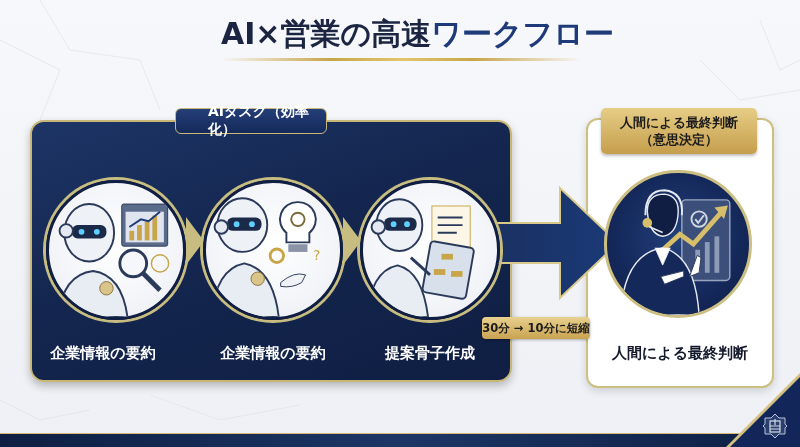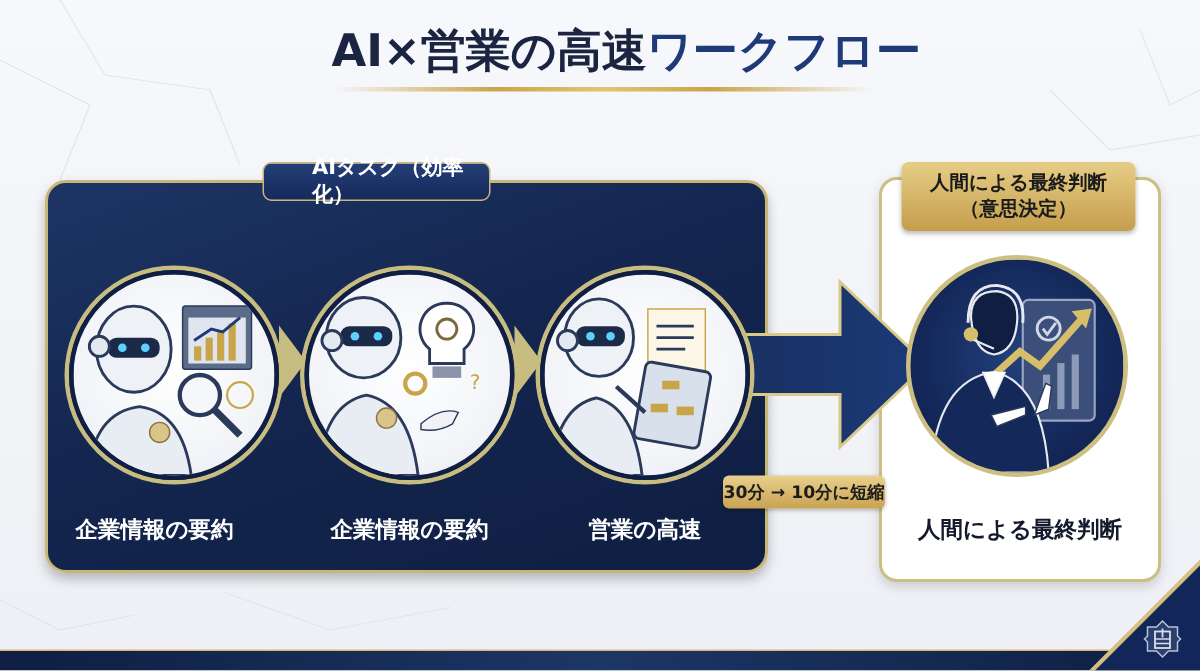--- a/index.html
+++ b/index.html
@@ -222,21 +222,21 @@
       <circle cx="46" cy="43" r="3" fill="#5ed0ff"></circle>
     <circle cx="16" cy="46" r="7" fill="#e4e8f0" stroke="#2b3a5a" stroke-width="2"></circle>
     <path d="M4 140 Q8 92 36 86 Q62 92 68 140 Z" fill="#e8ecf3" stroke="#2b3a5a" stroke-width="2"></path>
     <rect x="66" y="64" width="46" height="54" rx="4" transform="rotate(10 89 91)" fill="#d8e0ec" stroke="#2b3a5a" stroke-width="2"></rect>
     <rect x="82" y="74" width="12" height="6" fill="#c9a54a"></rect>
       <rect x="74" y="90" width="12" height="6" fill="#c9a54a"></rect>
       <rect x="92" y="92" width="12" height="6" fill="#c9a54a"></rect>
     <line x1="50" y1="78" x2="70" y2="96" stroke="#2b3a5a" stroke-width="3"></line>
   </svg>
 </div>
-<div class="step-label" style="left:355px;">営業の高速</div>
+<div class="step-label" style="left:355px;">提案骨子作成</div>
 
 <div class="time-badge">30分 → 10分に短縮</div>
 
 <div class="human-panel"></div>
 <div class="human-label">
   <span>人間による最終判断</span>
   <span>（意思決定）</span>
 </div>
 <div class="human-circle">
   <svg viewBox="0 0 148 148">

